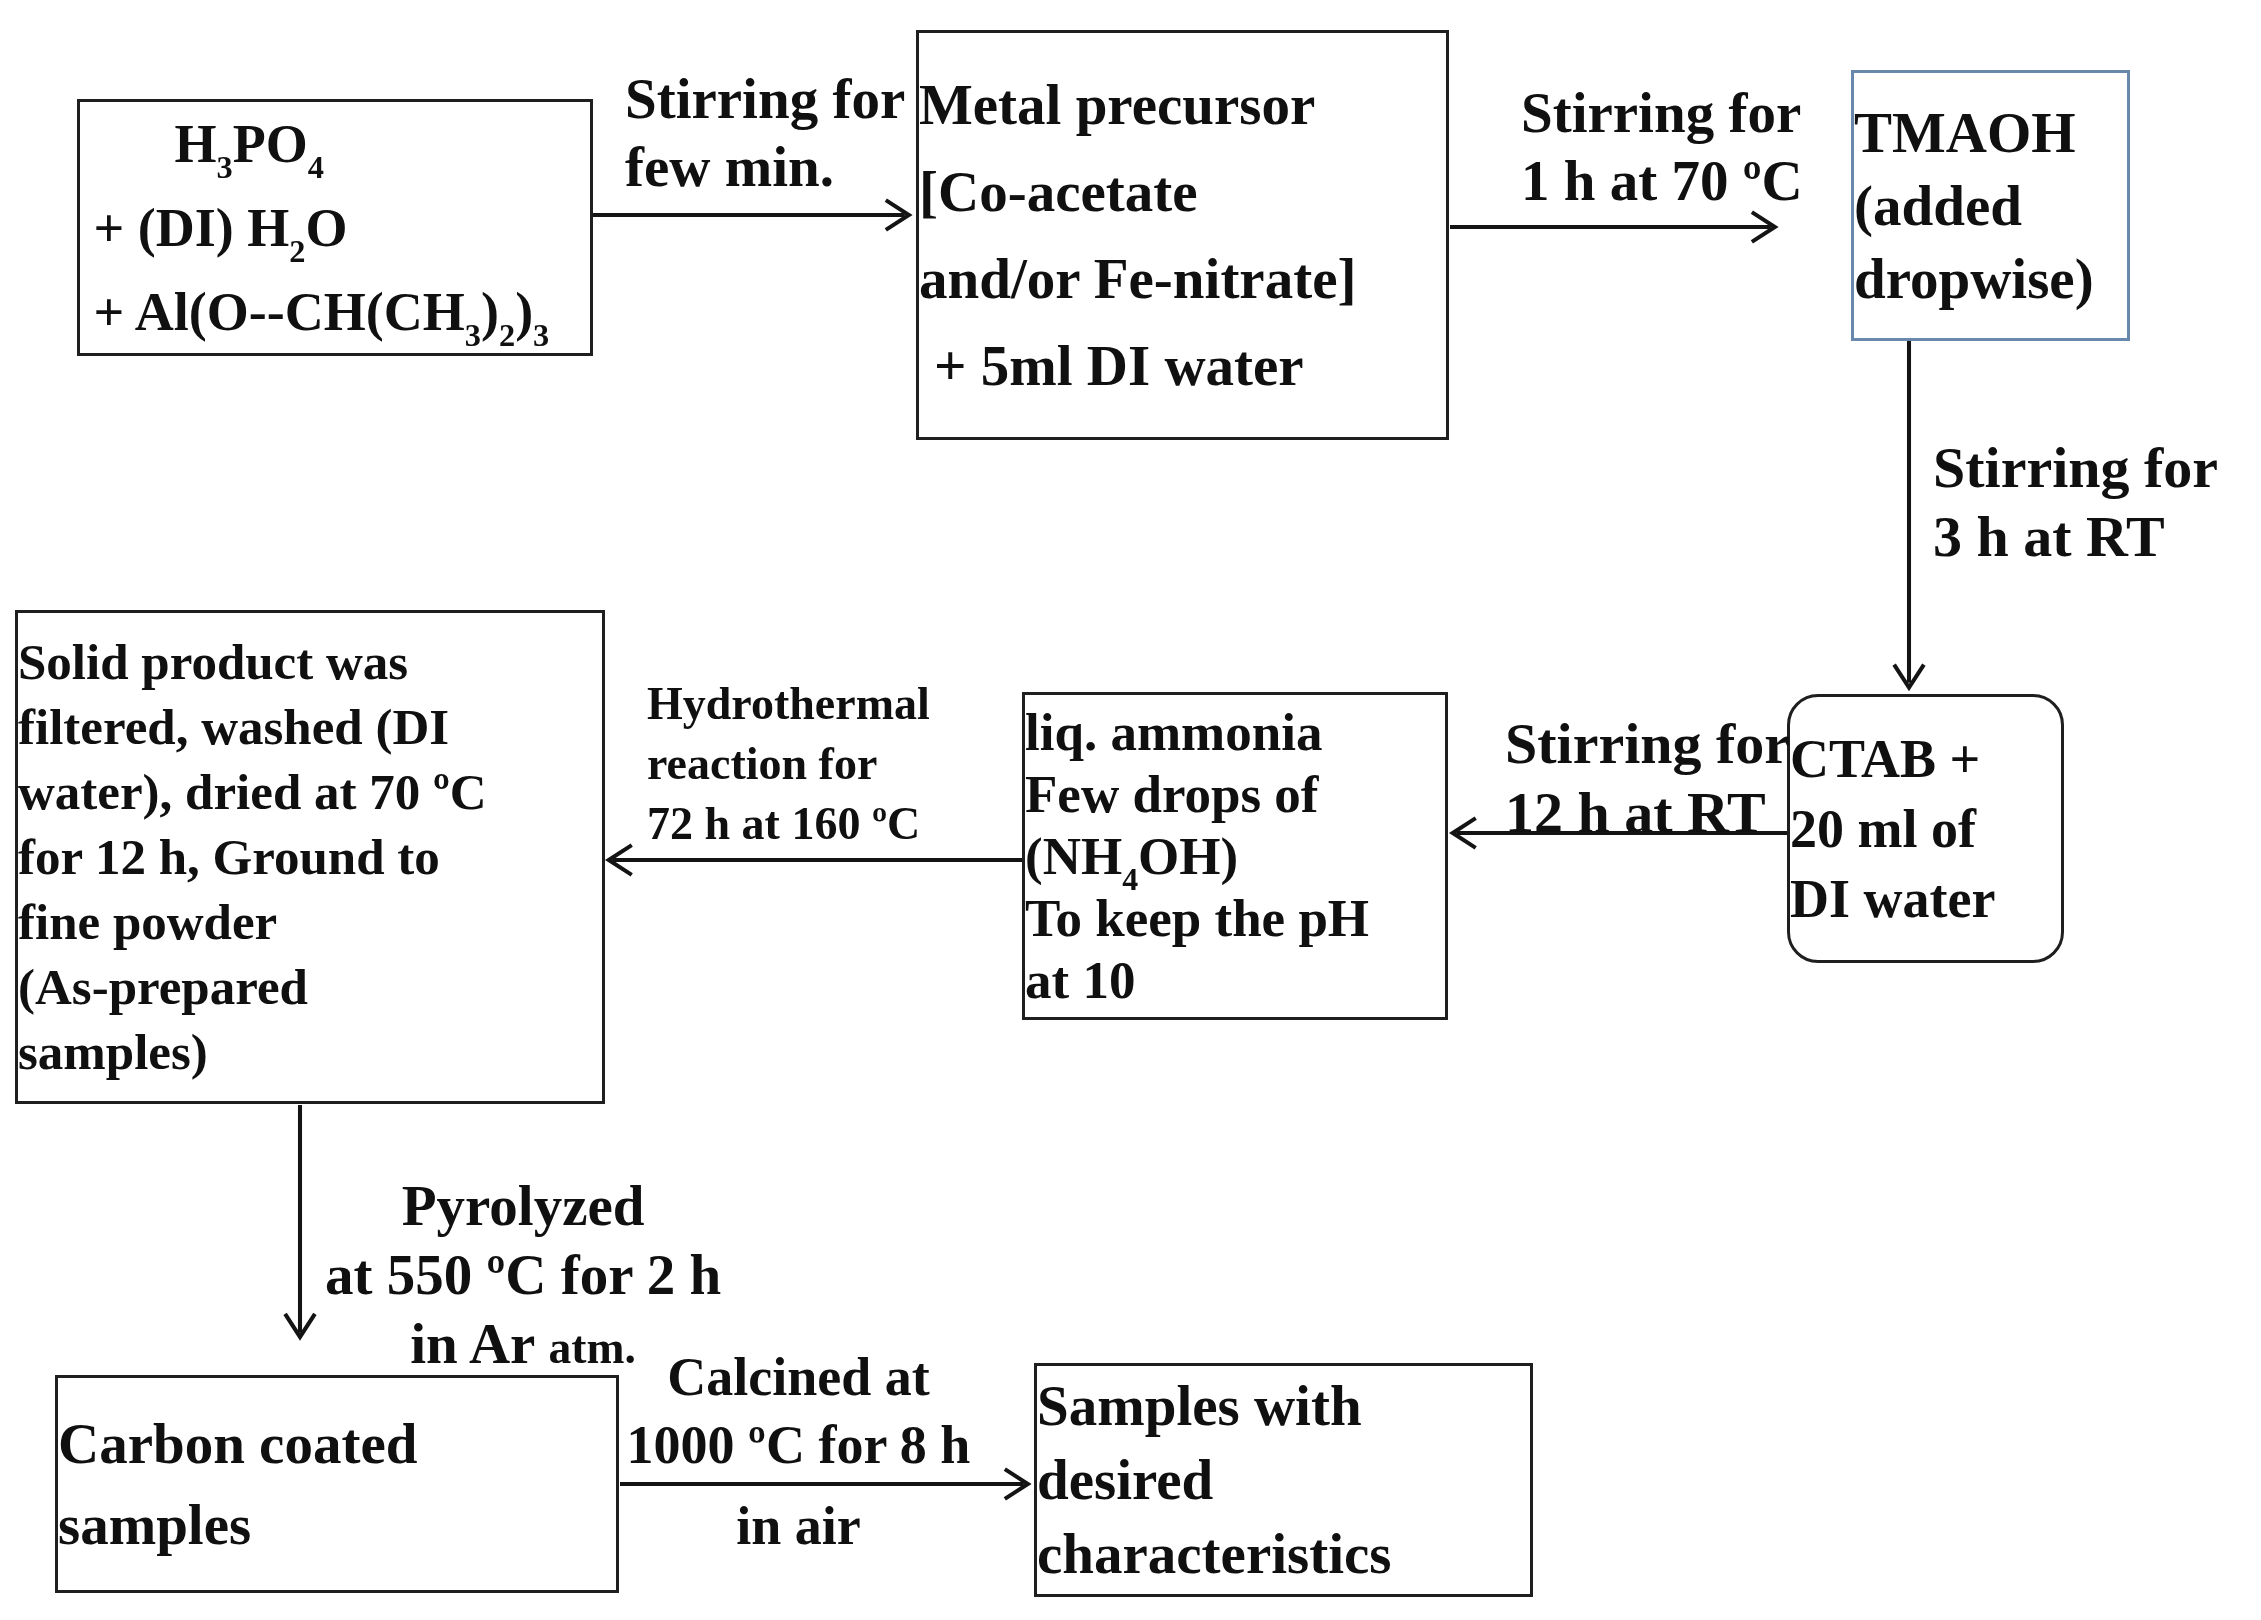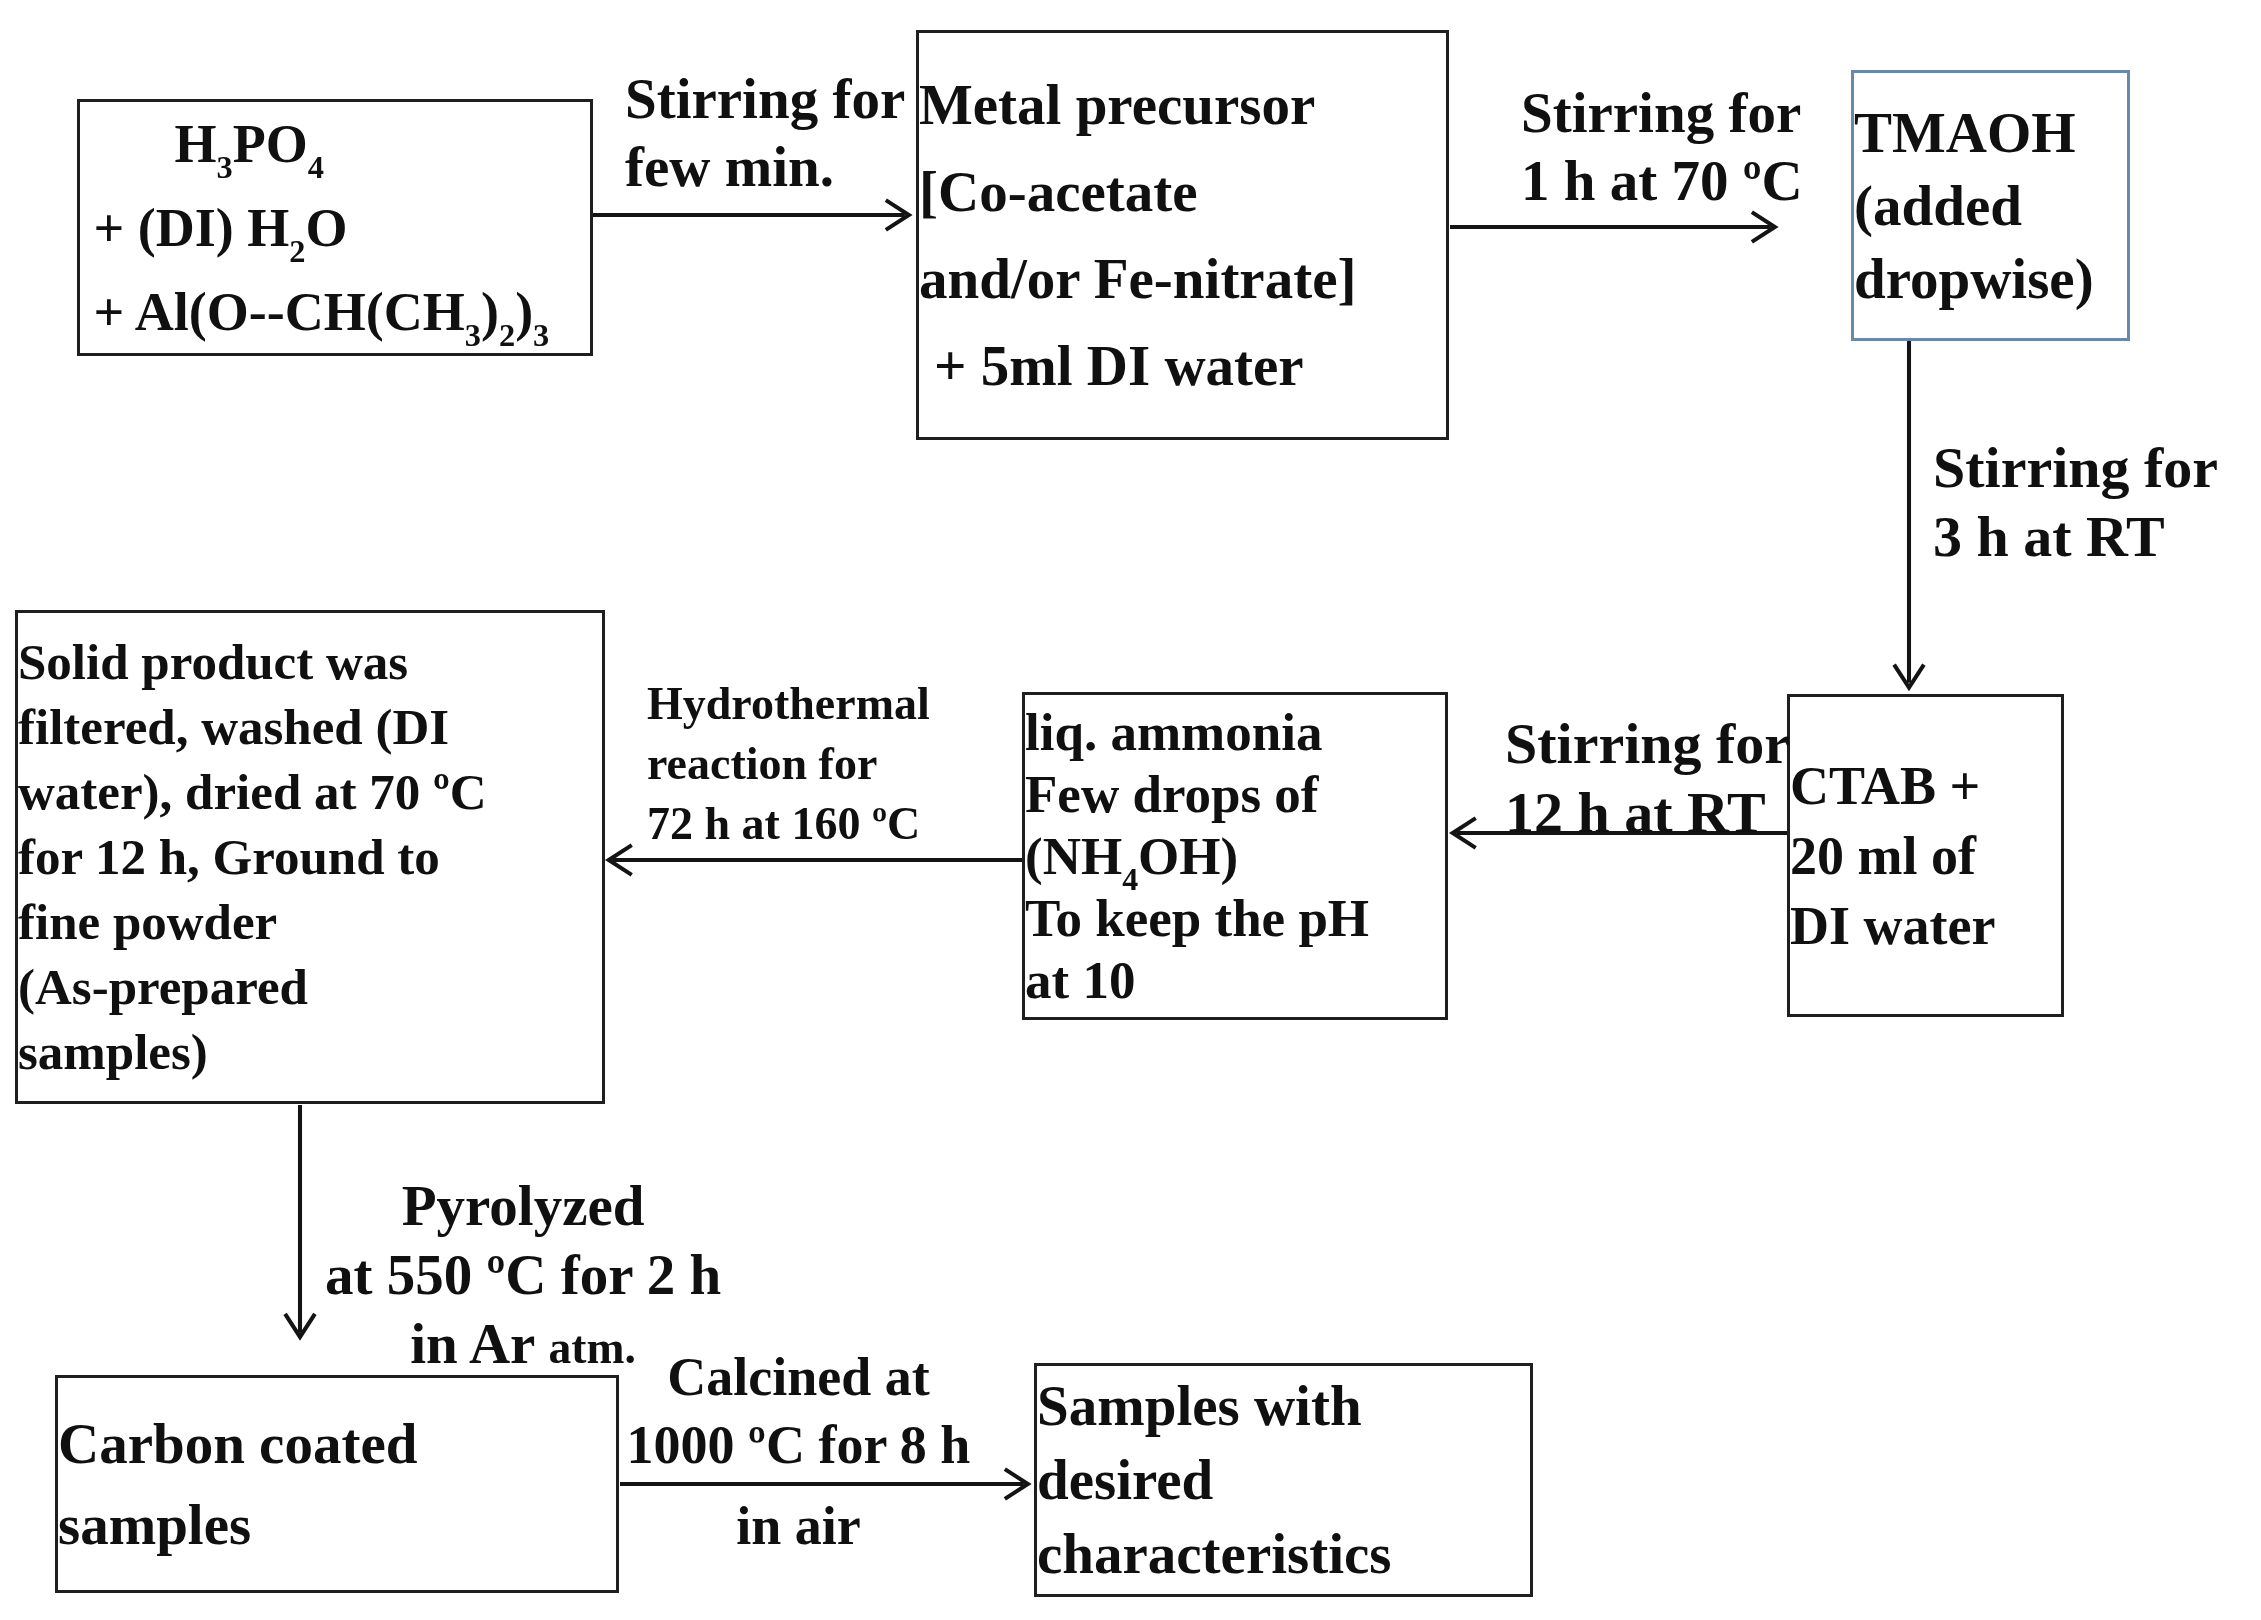--- a/index.html
+++ b/index.html
@@ -20,21 +20,21 @@
   .arrow{position:absolute;overflow:visible;}
   .arrow line,.arrow polyline{stroke:#141414;stroke-width:6;fill:none;}
 
   #box-reagents{left:77px;top:99px;width:516px;height:257px;font-size:54px;--lh:84px;
     align-items:flex-start;text-align:left;padding-left:13.5px;}
   #box-reagents .ln:first-child{padding-left:81px;}
   #box-metal-precursor{left:916px;top:30px;width:533px;height:410px;font-size:57px;--lh:87px;}
   #box-metal-precursor .ln:last-child{align-self:flex-start;padding-left:15px;}
   #box-tmaoh{left:1807px;top:70px;width:279px;height:271px;font-size:57px;--lh:73px;
     border:3.4px solid #6889ab;margin-left:44px;}
-  #box-ctab{left:1787px;top:694px;width:277px;height:323px;font-size:54px;--lh:70px;}
+  #box-ctab{left:1787px;top:694px;width:277px;height:269px;font-size:54px;border-radius:31px;--lh:70px;}
   #box-ammonia{left:1022px;top:692px;width:426px;height:328px;font-size:53px;--lh:62px;}
   #box-solid-product{left:15px;top:610px;width:590px;height:494px;font-size:51px;--lh:65px;}
   #box-carbon-coated{left:55px;top:1375px;width:564px;height:218px;font-size:57px;--lh:81px;}
   #box-final-samples{left:1034px;top:1363px;width:499px;height:234px;font-size:57px;--lh:74px;}
 
   #label-stir-few-min{left:625px;top:65px;font-size:57px;--lh:68px;}
   #label-stir-1h-70c{left:1521px;top:79px;font-size:57px;--lh:68px;}
   #label-stir-3h-rt{left:1933px;top:433px;font-size:58px;--lh:69px;}
   #label-stir-12h-rt{left:1505px;top:709px;font-size:58px;--lh:69px;}
   #label-hydrothermal{left:647px;top:674px;font-size:46px;--lh:60px;}

